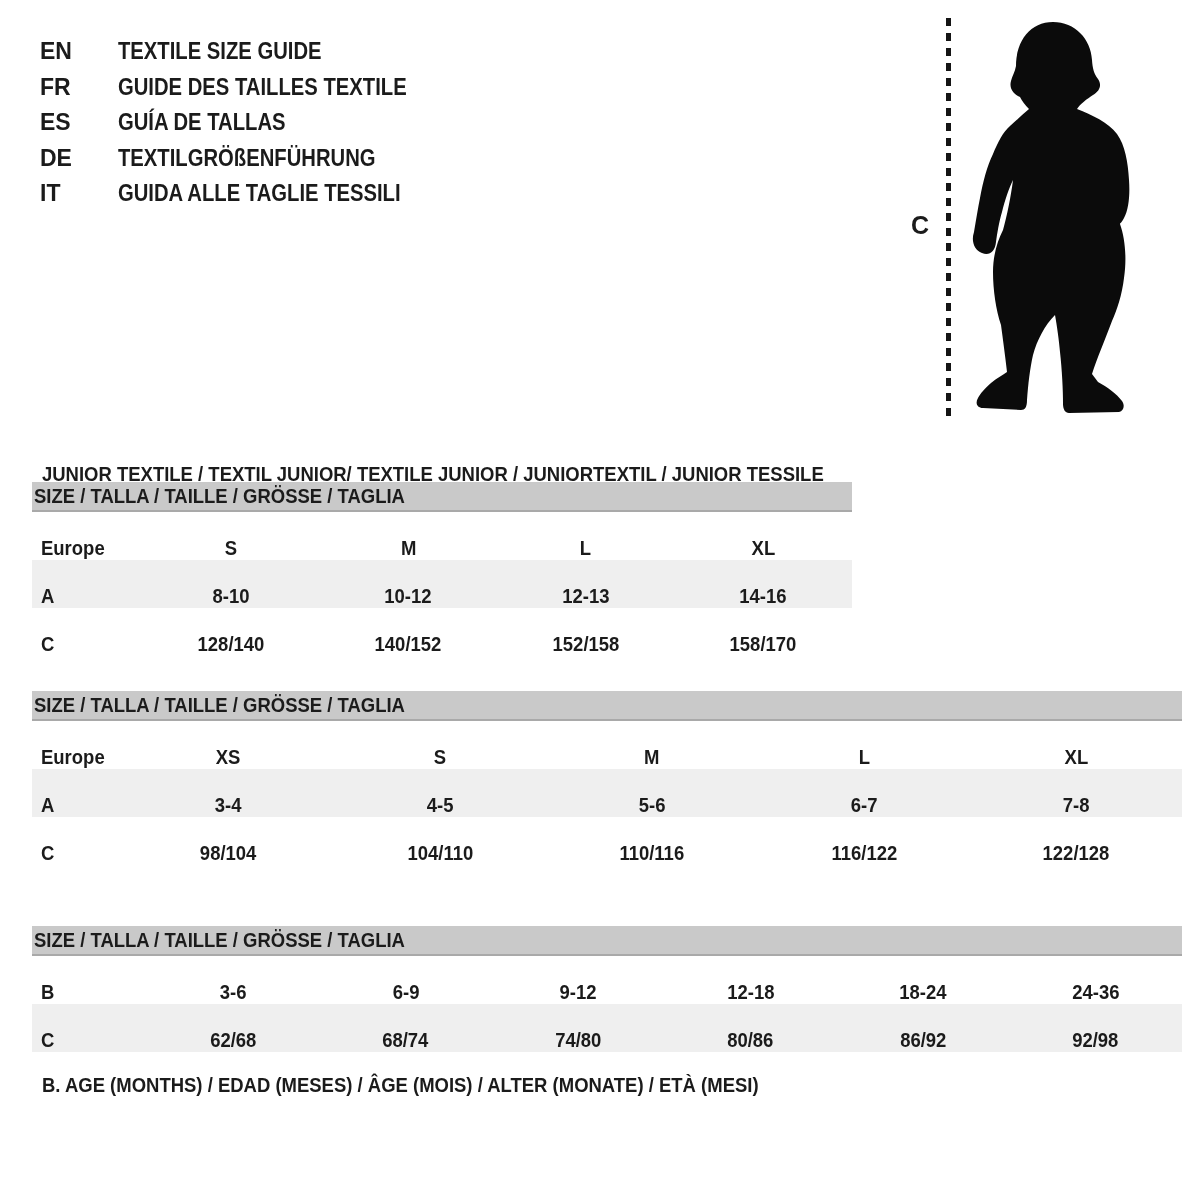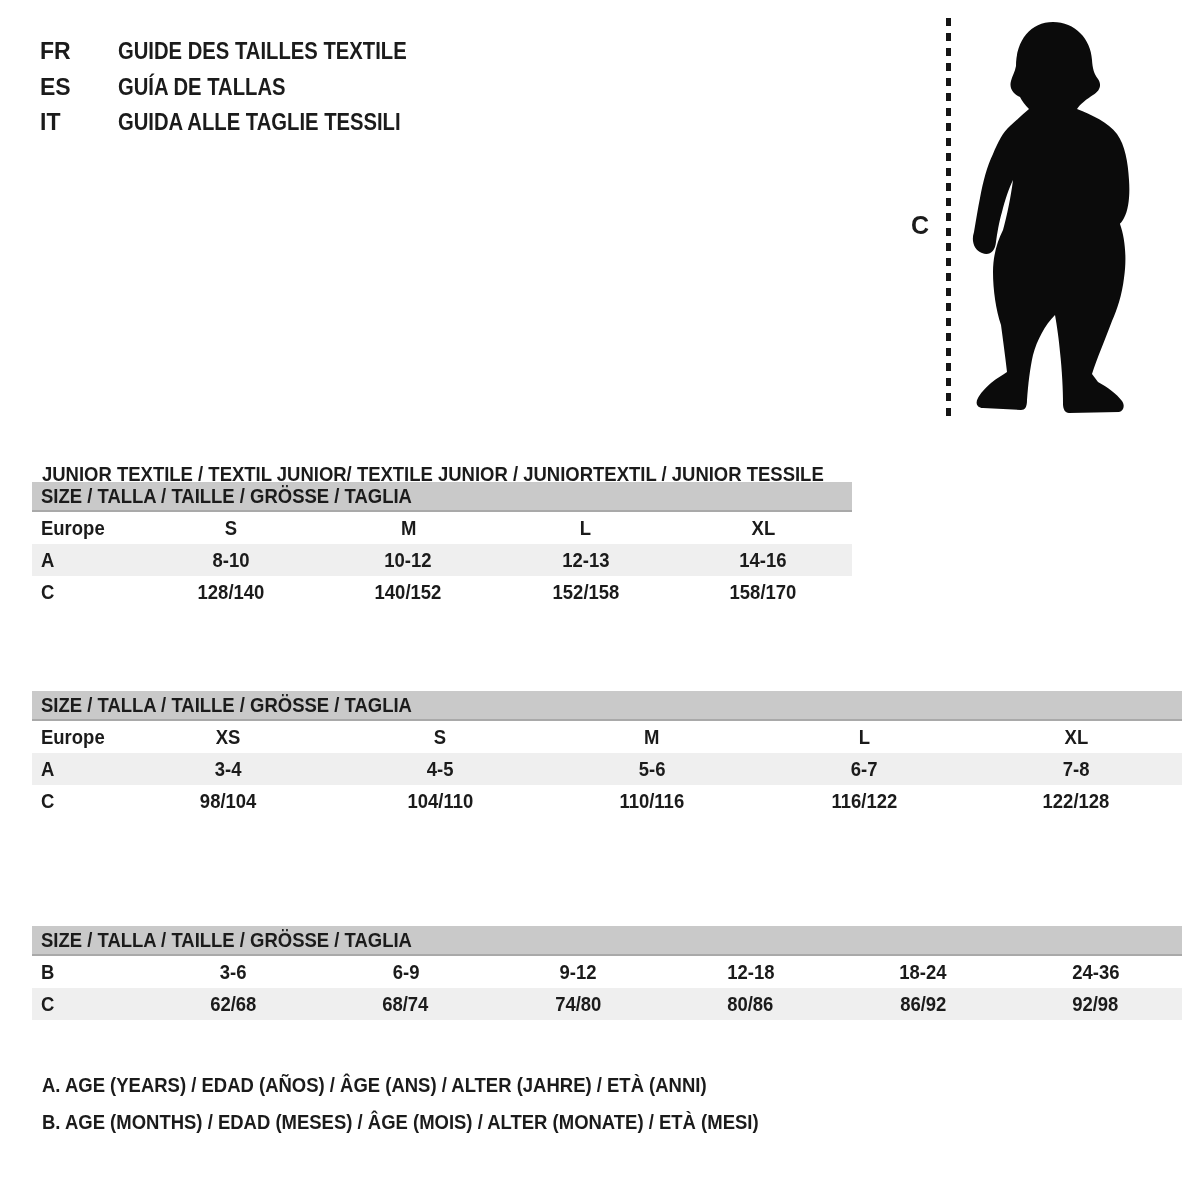--- a/index.html
+++ b/index.html
@@ -24,44 +24,52 @@
   .silhouette{position:absolute;left:965px;top:10px;}
 
   
   .section-title{position:absolute;left:42px;font-size:21px;line-height:24px;margin-top:28px;}
   .sub-a{font-size:0.62em;vertical-align:-0.28em;}
 
   
   .size-table{position:absolute;left:32px;}
   .thead{
     height:28px;background:#c9c9c9;border-bottom:2px solid #a9a9a9;
-    display:flex;align-items:center;padding-left:9px;font-size:21px;
+    display:flex;align-items:center;padding-left:2px;font-size:21px;
   }
-  .trow{display:flex;align-items:center;height:32px;font-size:21px;}
+  .trow{display:flex;align-items:flex-end;height:48px;font-size:21px;}
   .trow.shaded{background:#efefef;}
   .tlabel{flex:0 0 var(--label-w);padding-left:9px;box-sizing:border-box;text-align:left;}
   .tcell{flex:1 1 0;text-align:center;}
 
   
   .legend-block{position:absolute;left:42px;top:1066px;}
   .legend-line{height:37.5px;display:flex;align-items:center;font-size:21px;}
 </style>
 </head>
 <body>
 
 <div class="page">
 
   <div class="lang-block">
     <div class="lang-row">
+      <span class="lang-code">EN</span>
+      <span class="sq">TEXTILE SIZE GUIDE</span>
+    </div>
+    <div class="lang-row">
       <span class="lang-code">FR</span>
       <span class="sq">GUIDE DES TAILLES TEXTILE</span>
     </div>
     <div class="lang-row">
       <span class="lang-code">ES</span>
       <span class="sq">GUÍA DE TALLAS</span>
+    </div>
+    <div class="lang-row">
+      <span class="lang-code">DE</span>
+      <span class="sq">TEXTILGRÖßENFÜHRUNG</span>
     </div>
     <div class="lang-row">
       <span class="lang-code">IT</span>
       <span class="sq">GUIDA ALLE TAGLIE TESSILI</span>
     </div>
   </div>
 
   <div class="measure-line"></div>
   <div class="measure-label">C</div>
   <svg class="silhouette" width="200" height="410" viewBox="0 0 200 410" xmlns="http://www.w3.org/2000/svg" aria-hidden="true">
@@ -199,20 +207,17 @@
           <div class="tcell"><span class="sqc">74/80</span></div>
           <div class="tcell"><span class="sqc">80/86</span></div>
           <div class="tcell"><span class="sqc">86/92</span></div>
           <div class="tcell"><span class="sqc">92/98</span></div>
         </div>
       </div>
   </div>
 
   <div class="legend-block">
     <div class="legend-line">
-      <span class="sq">A. AGE (YEARS) / EDAD (AÑOS) / ÂGE (ANS) / ALTER (JAHRE) / ETÀ (ANNI)</span>
-    </div>
-    <div class="legend-line">
       <span class="sq">B. AGE (MONTHS) / EDAD (MESES) / ÂGE (MOIS) / ALTER (MONATE) / ETÀ (MESI)</span>
     </div>
   </div>
 
 </div>
 
 </body></html>

